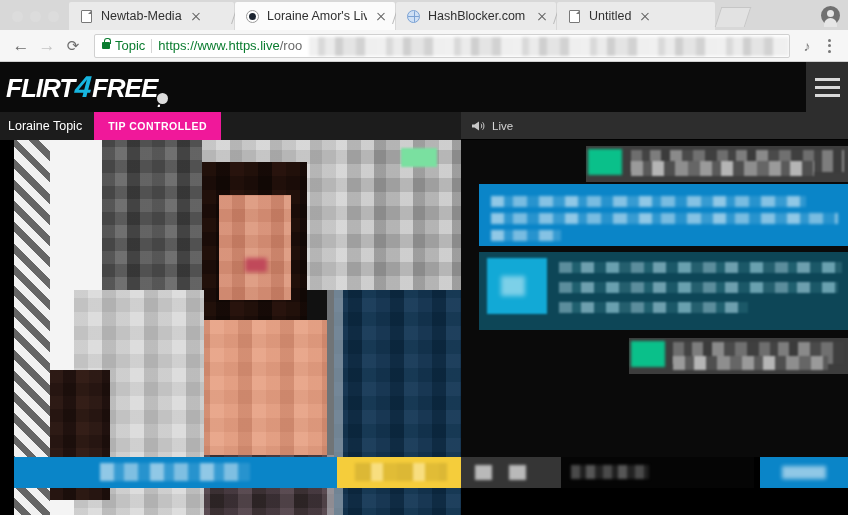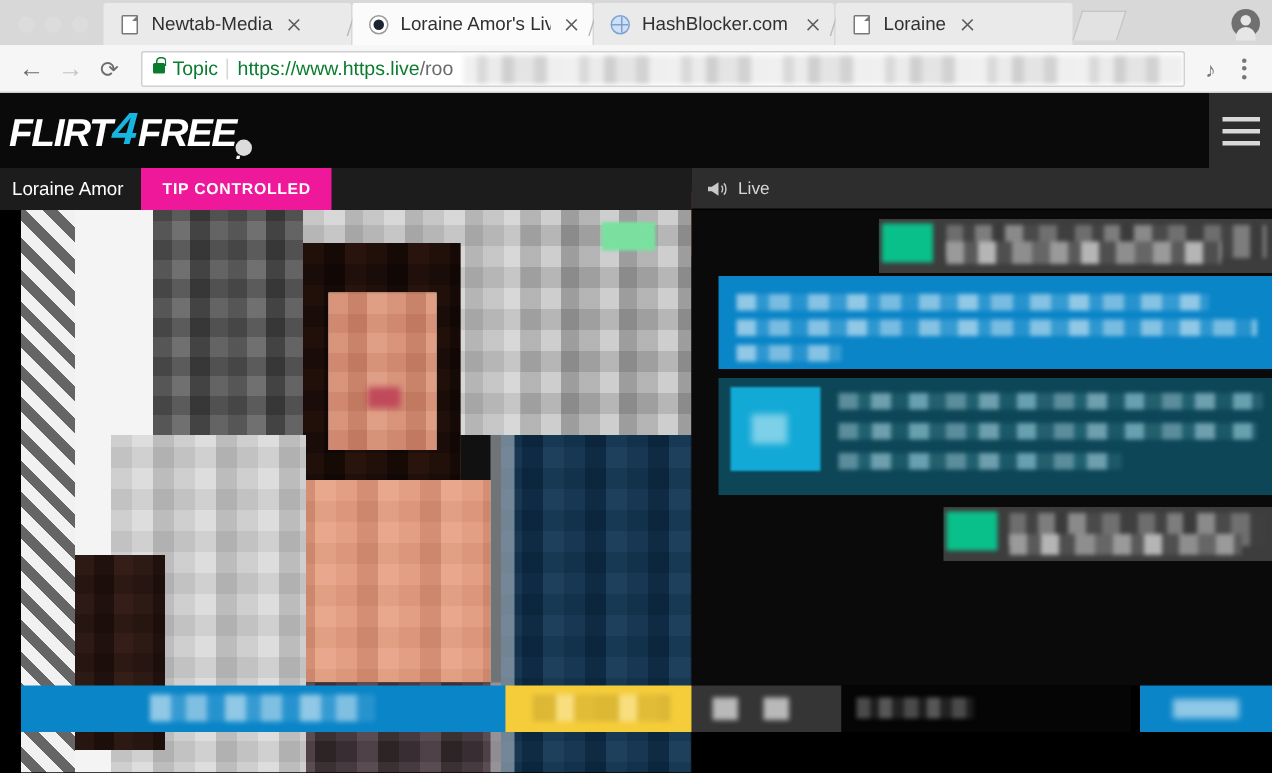--- a/index.html
+++ b/index.html
@@ -356,21 +356,21 @@
           </span>
         <span class="tab-title"><span>HashBlocker.com</span><span class="dim"> - Bl</span></span>
         <span class="tab-close"></span>
       </div>
       <div class="tab-sep"></div>
 
       <div class="tab inactive" style="width:158px">
         <span class="tab-fav">
             <span class="fav-doc"></span>
           </span>
-        <span class="tab-title">Loraine</span>
+        <span class="tab-title">Untitled</span>
         <span class="tab-close"></span>
       </div>
 
       <div class="newtab"></div>
       <div class="profile"></div>
     </div>
   </div>
 
   <div class="toolbar">
     <span class="navbtn">←</span>
@@ -417,21 +417,21 @@
           <span></span>
       </div>
     </div>
 
     <button class="free-credits">FREE CREDITS!</button>
 
     <div class="content">
 
       <div class="stage">
         <div class="stage-bar">
-          <span class="model-name">Loraine Amor</span>
+          <span class="model-name">Loraine Topic</span>
           <span class="tip-badge">TIP CONTROLLED</span>
         </div>
 
         <div class="video">
           <div class="vid-px">
             <div class="blk" style="left:0;top:0;width:36px;height:410px;background:#efefef;"></div>
             <div class="blk" style="left:0;top:0;width:36px;height:410px;background:repeating-linear-gradient(45deg,#1b1b1b 0 7px,#f2f2f2 7px 15px);opacity:.65;"></div>
             <div class="blk" style="left:36px;top:0;width:52px;height:410px;background:#f4f4f4;"></div>
             <div class="blk" style="left:88px;top:0;width:100px;height:150px;background:repeating-linear-gradient(90deg,#8f8f8f 0 13px,#b9b9b9 13px 25px,#6f6f6f 25px 38px,#a5a5a5 38px 50px),repeating-linear-gradient(0deg,#9a9a9a 0 13px,#7d7d7d 13px 26px);background-blend-mode:multiply;"></div>
             <div class="blk" style="left:188px;top:0;width:145px;height:150px;background:repeating-linear-gradient(90deg,#dcdcdc 0 14px,#efefef 14px 28px,#c9c9c9 28px 40px),repeating-linear-gradient(0deg,#e6e6e6 0 14px,#d3d3d3 14px 28px);background-blend-mode:multiply;"></div>

